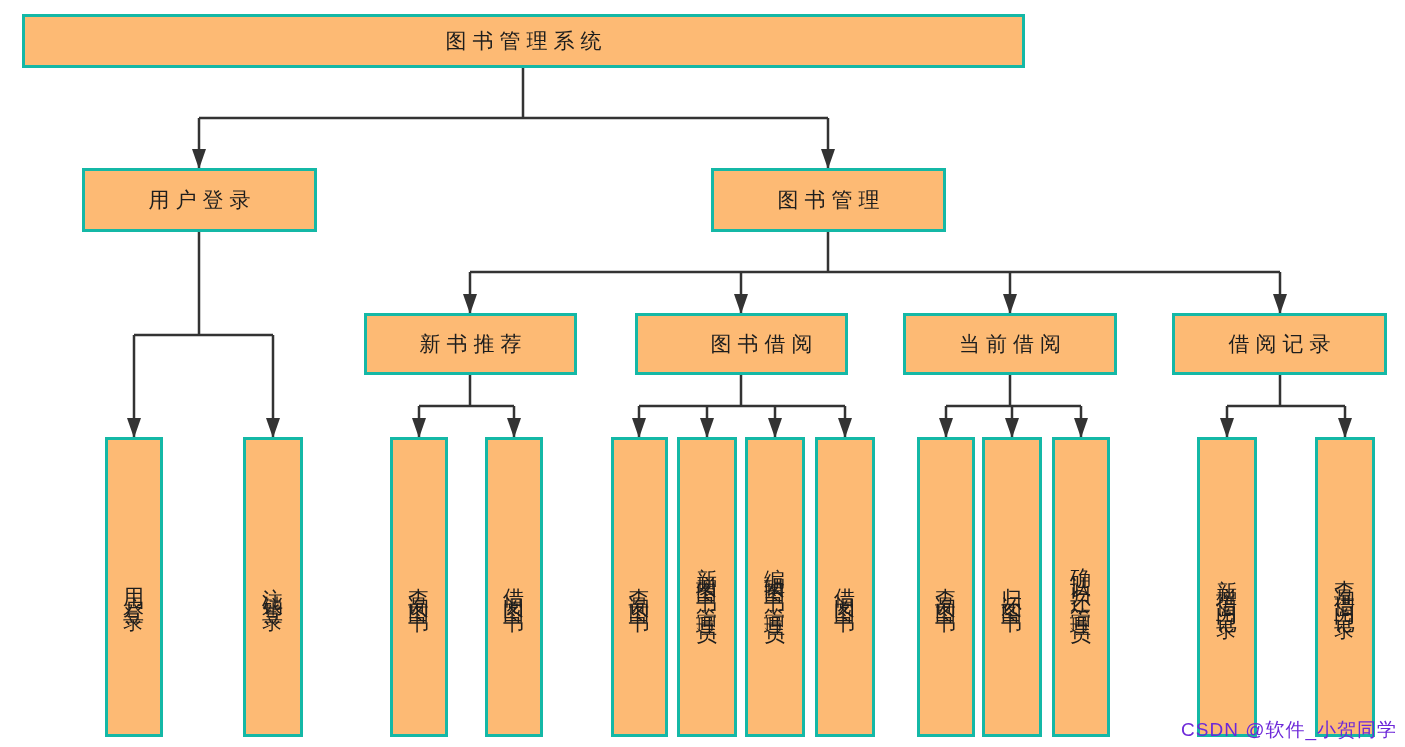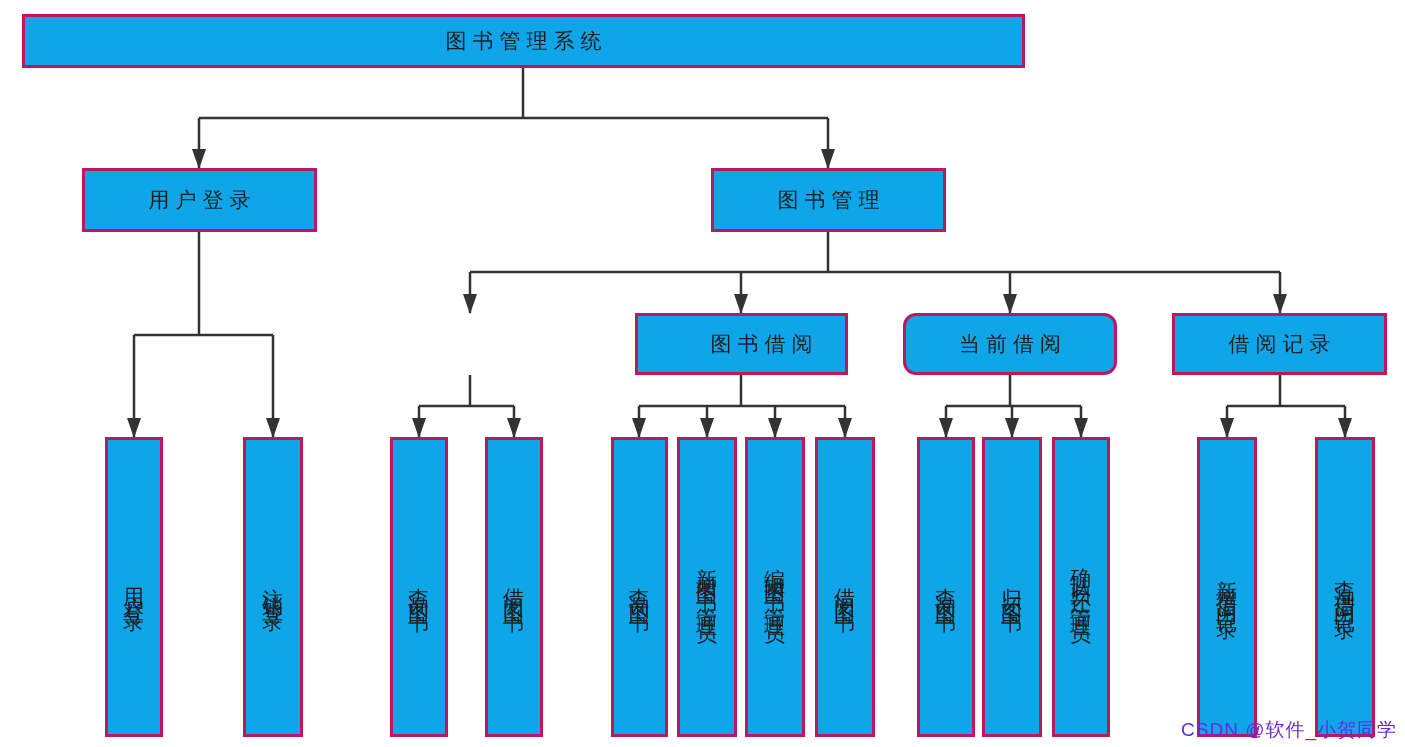--- a/index.html
+++ b/index.html
@@ -14,22 +14,22 @@
   }
   .connectors {
     position: absolute;
     left: 0; top: 0;
     width: 1405px; height: 747px;
     pointer-events: none;
   }
   .box {
     position: absolute;
     box-sizing: border-box;
-    border: 3px solid #be185d;
-    background: #0ea5e9;
+    border: 3px solid #14b8a6;
+    background: #fdba74;
     display: flex;
     align-items: center;
     justify-content: center;
   }
   .hlabel {
     font-size: 21px;
     letter-spacing: 6px;
     text-indent: 6px;
     white-space: nowrap;
     color: #1d1d1d;
@@ -42,21 +42,21 @@
     letter-spacing: 8px;
     white-space: nowrap;
     color: #1d1d1d;
   }
   
   .b-root      { left: 22px;   top: 14px;  width: 1003px; height: 54px; }
   .b-userlogin { left: 82px;   top: 168px; width: 235px;  height: 64px; }
   .b-bookmgmt  { left: 711px;  top: 168px; width: 235px;  height: 64px; }
   .b-newrec    { left: 364px;  top: 313px; width: 213px;  height: 62px; }
   .b-borrow    { left: 635px;  top: 313px; width: 213px;  height: 62px; padding-left: 40px; }
-  .b-current   { left: 903px;  top: 313px; width: 214px;  height: 62px; border-radius: 13px; }
+  .b-current   { left: 903px;  top: 313px; width: 214px;  height: 62px; }
   .b-records   { left: 1172px; top: 313px; width: 215px;  height: 62px; }
   .leaf        { top: 437px; height: 300px; }
   .l-1a { left: 105px;  width: 58px; }
   .l-1b { left: 243px;  width: 60px; }
   .l-2a { left: 390px;  width: 58px; }
   .l-2b { left: 485px;  width: 58px; }
   .l-3a { left: 611px;  width: 57px; }
   .l-3b { left: 677px;  width: 60px; }
   .l-3c { left: 745px;  width: 60px; }
   .l-3d { left: 815px;  width: 60px; }
@@ -127,20 +127,23 @@
     <span class="hlabel">图书管理系统</span>
   </div>
 
   <div class="box b-userlogin">
     <span class="hlabel">用户登录</span>
   </div>
   <div class="box b-bookmgmt">
     <span class="hlabel">图书管理</span>
   </div>
 
+  <div class="box b-newrec">
+    <span class="hlabel">新书推荐</span>
+  </div>
   <div class="box b-borrow">
     <span class="hlabel">图书借阅</span>
   </div>
   <div class="box b-current">
     <span class="hlabel">当前借阅</span>
   </div>
   <div class="box b-records">
     <span class="hlabel">借阅记录</span>
   </div>
 

